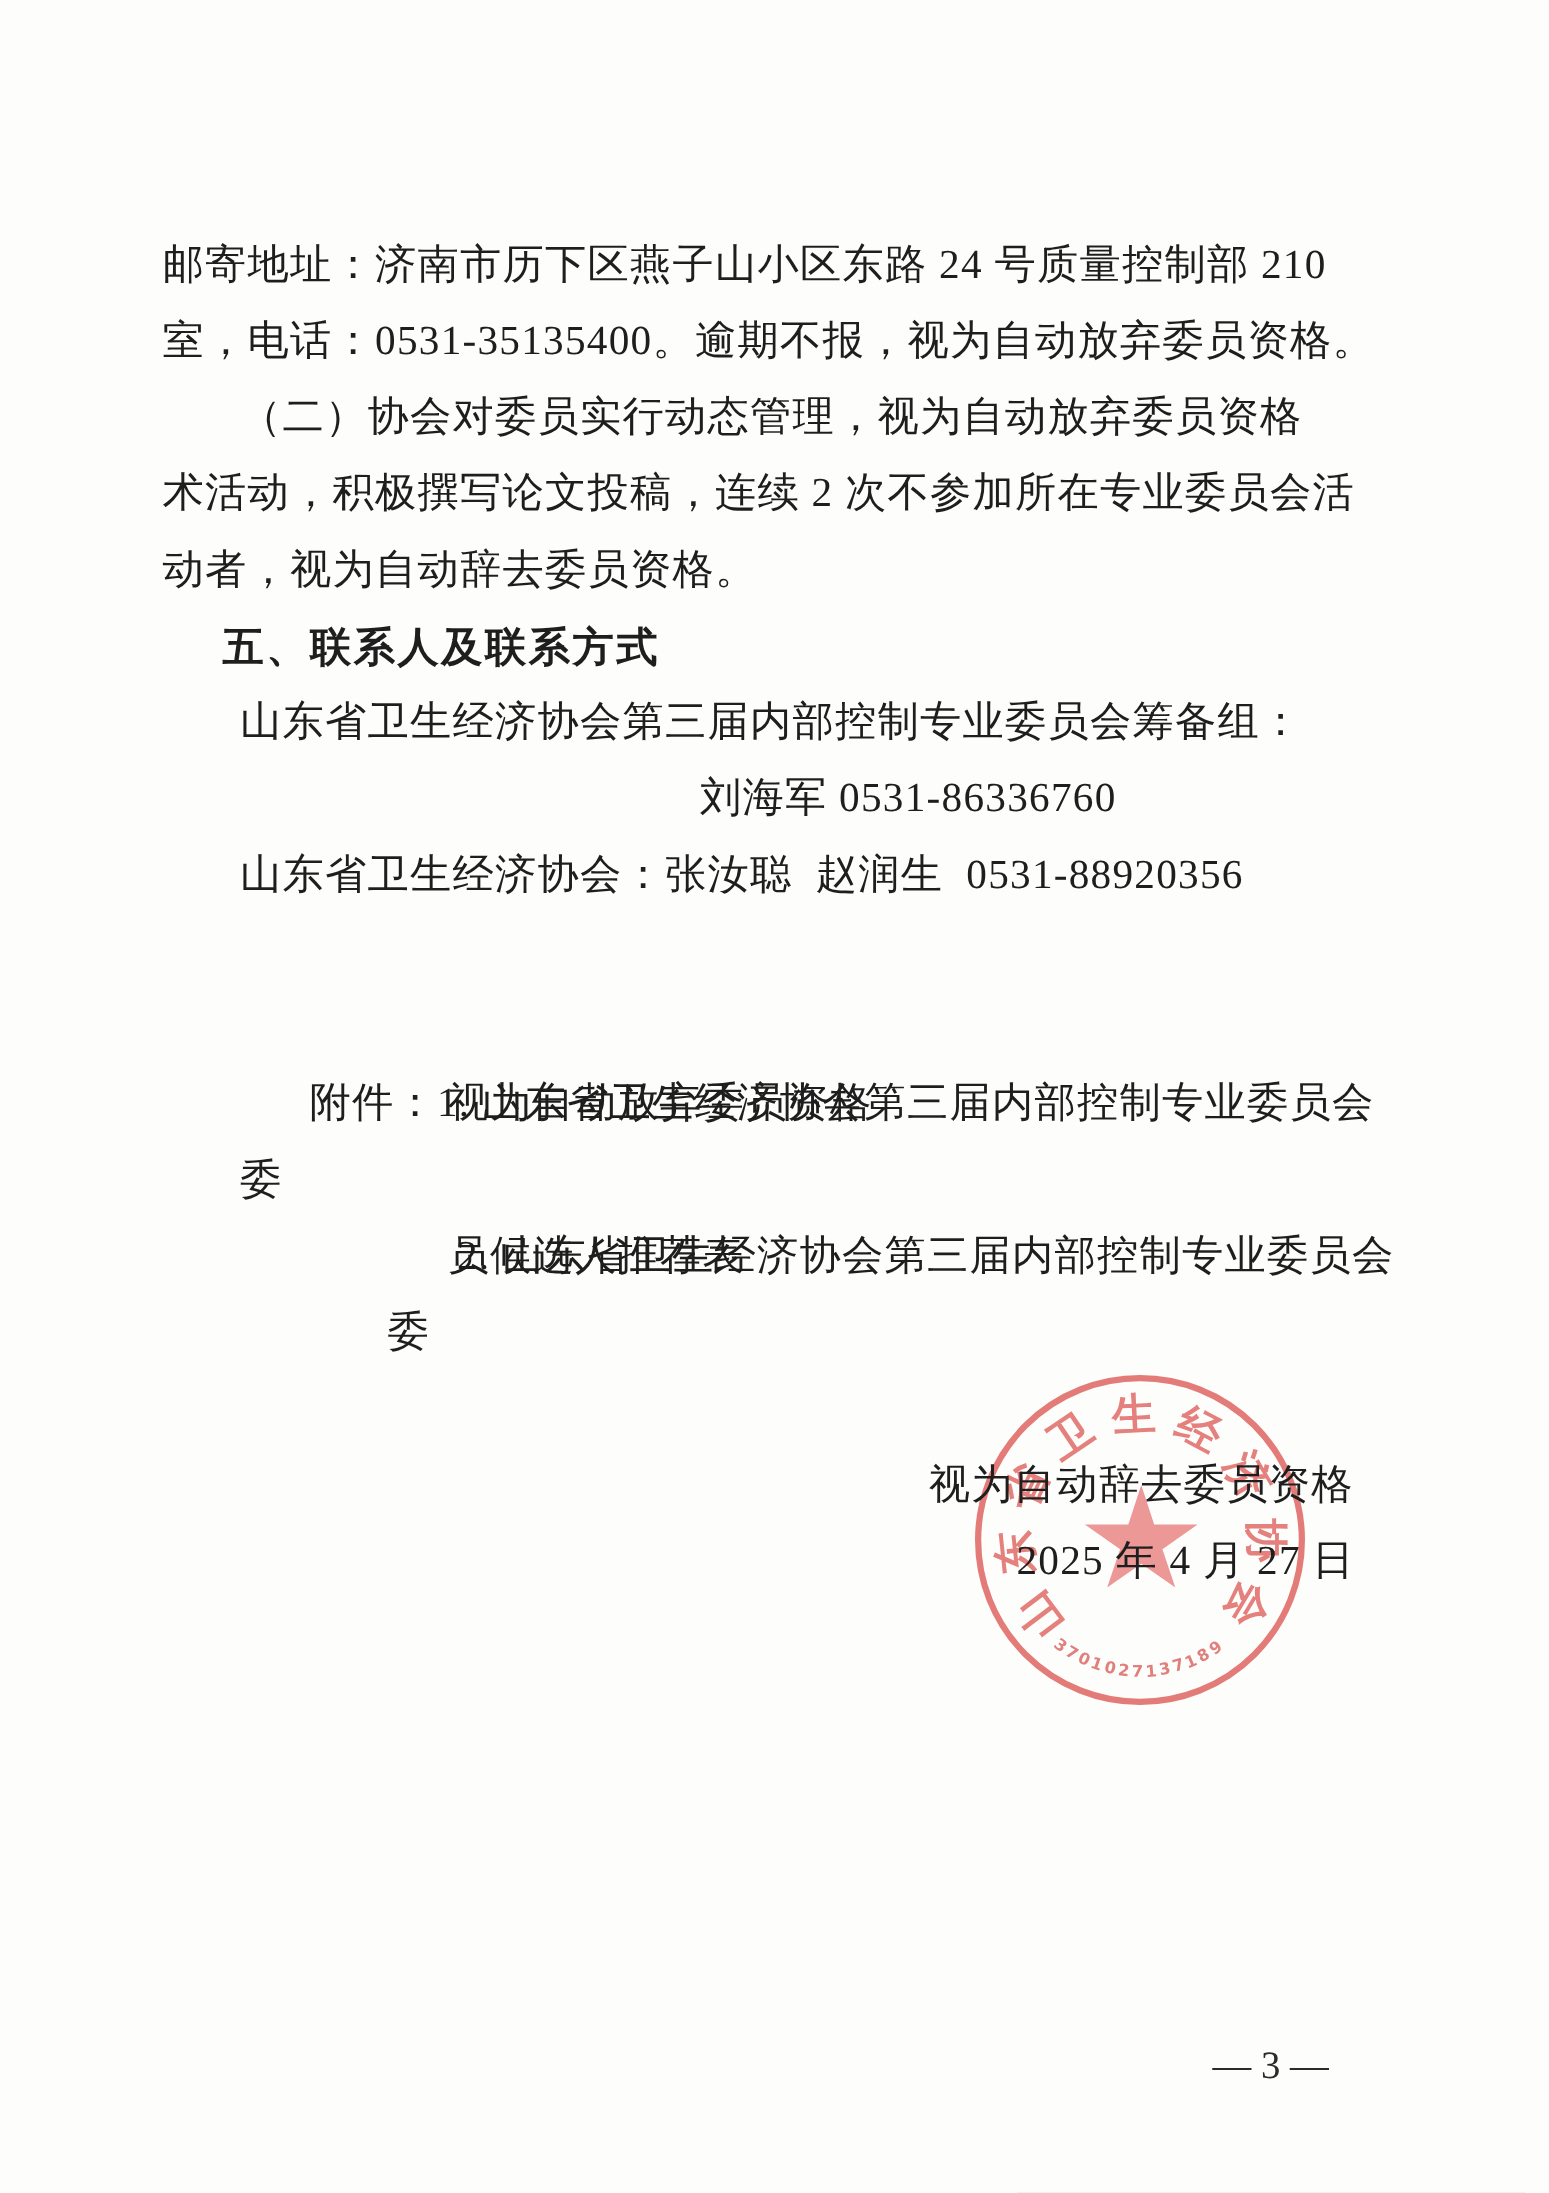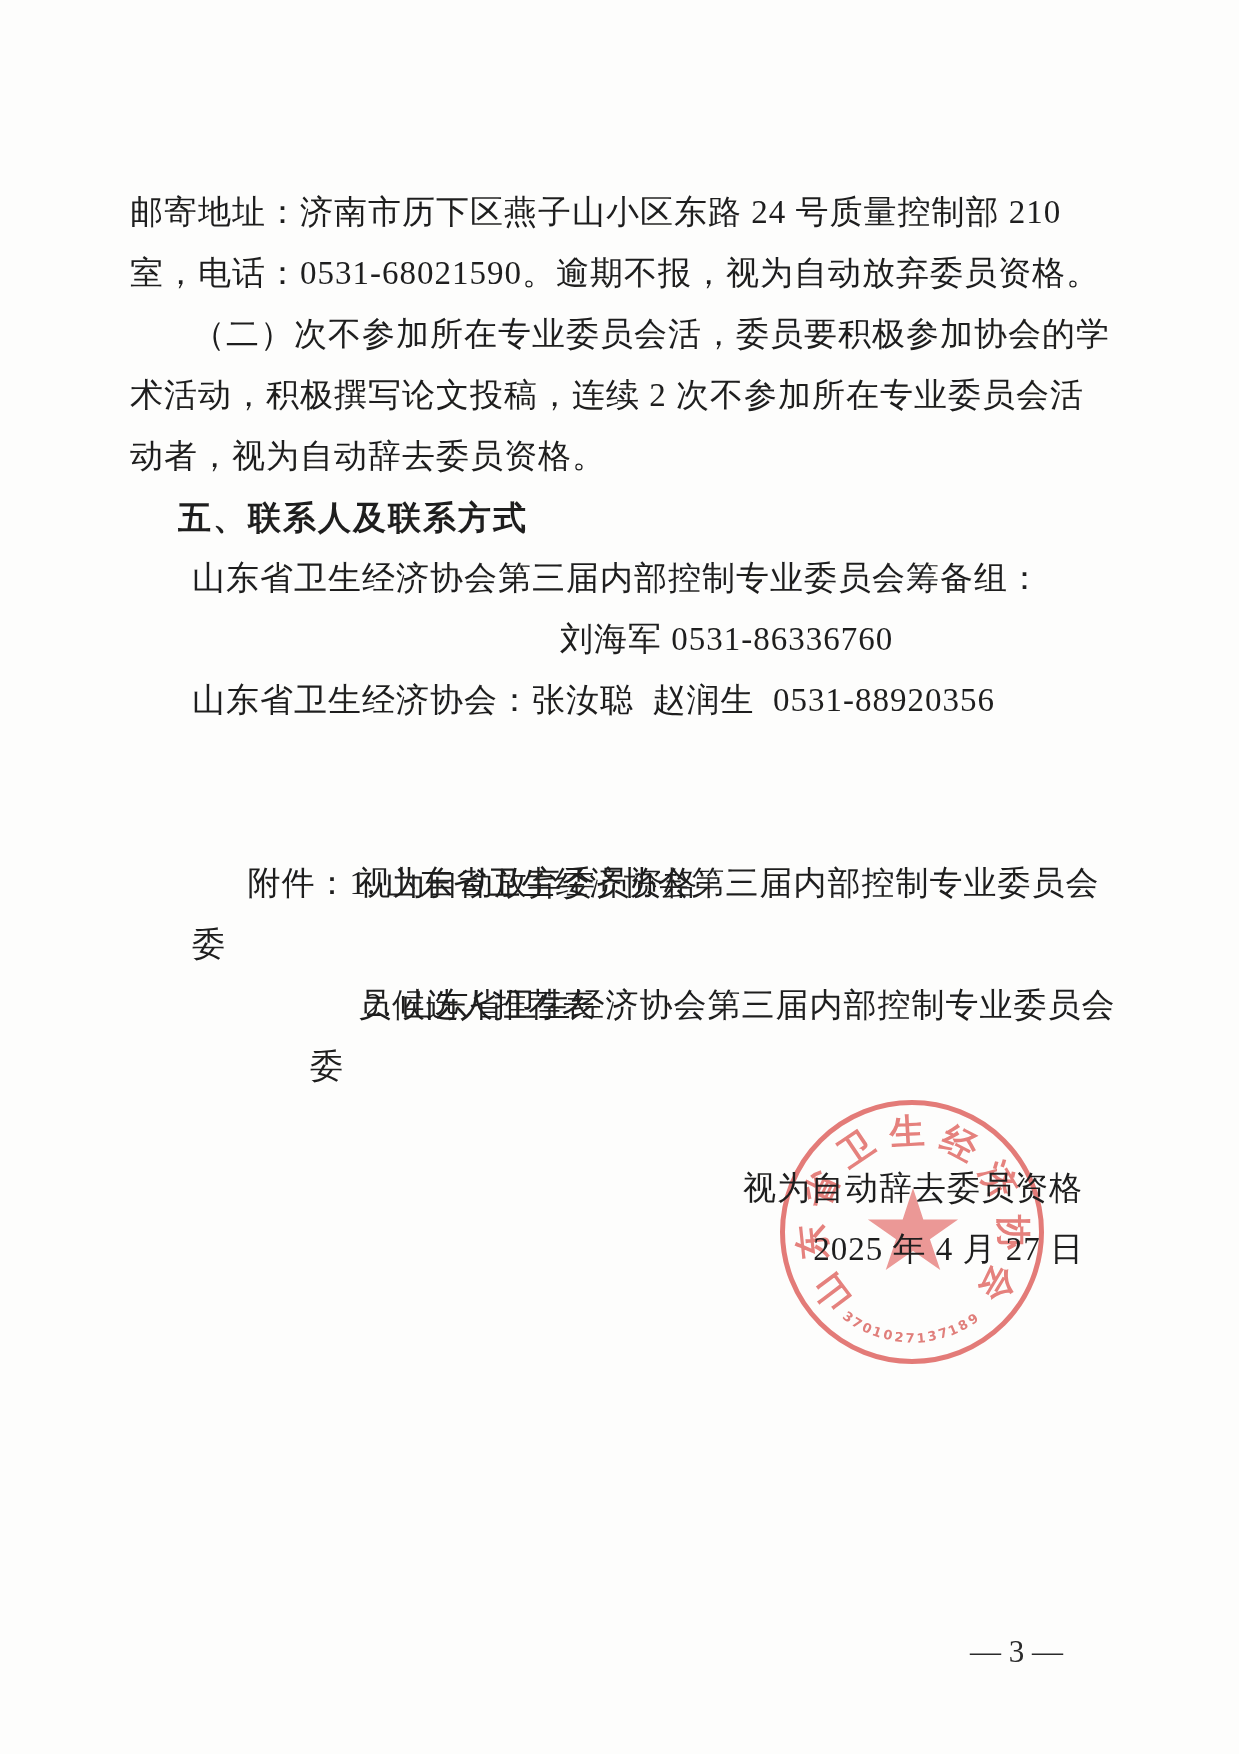--- a/index.html
+++ b/index.html
@@ -96,22 +96,22 @@
     font-family: "DejaVu Sans", sans-serif;
   }
 </style>
 </head>
 <body>
 
 <div class="page">
 
   <div class="content">
     <div class="line">邮寄地址：济南市历下区燕子山小区东路 24 号质量控制部 210</div>
-    <div class="line">室，电话：0531-68021590。逾期不报，视为自动放弃委员资格。</div>
-    <div class="line indent">（二）次不参加所在专业委员会活，委员要积极参加协会的学</div>
+    <div class="line">室，电话：0531-35135400。逾期不报，视为自动放弃委员资格。</div>
+    <div class="line indent">（二）协会对委员实行动态管理，视为自动放弃委员资格</div>
     <div class="line">术活动，积极撰写论文投稿，连续 2 次不参加所在专业委员会活</div>
     <div class="line">动者，视为自动辞去委员资格。</div>
     <div class="line indent heading">五、联系人及联系方式</div>
     <div class="line indent">山东省卫生经济协会第三届内部控制专业委员会筹备组：</div>
     <div class="line contact-person">刘海军 0531-86336760</div>
     <div class="line indent">山东省卫生经济协会：张汝聪  赵润生  0531-88920356</div>
     <div class="line"></div>
     <div class="line indent">
       <span class="attach-label">附件：</span><span class="attach-num">1. </span><span class="attach-text">山东省卫生经济协会第三届内部控制专业委员会委</span>
     </div>

